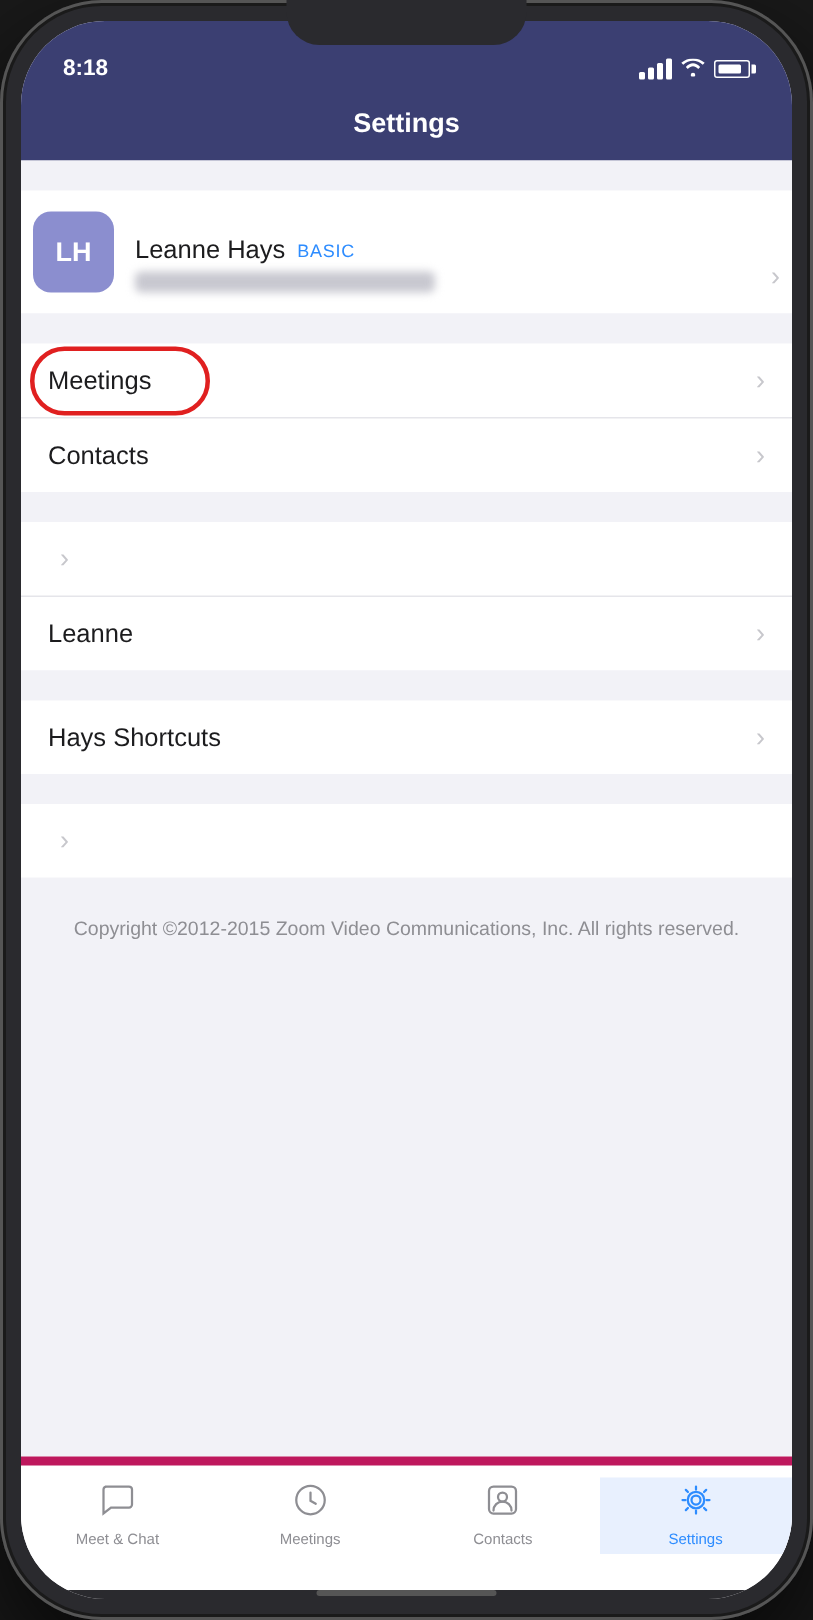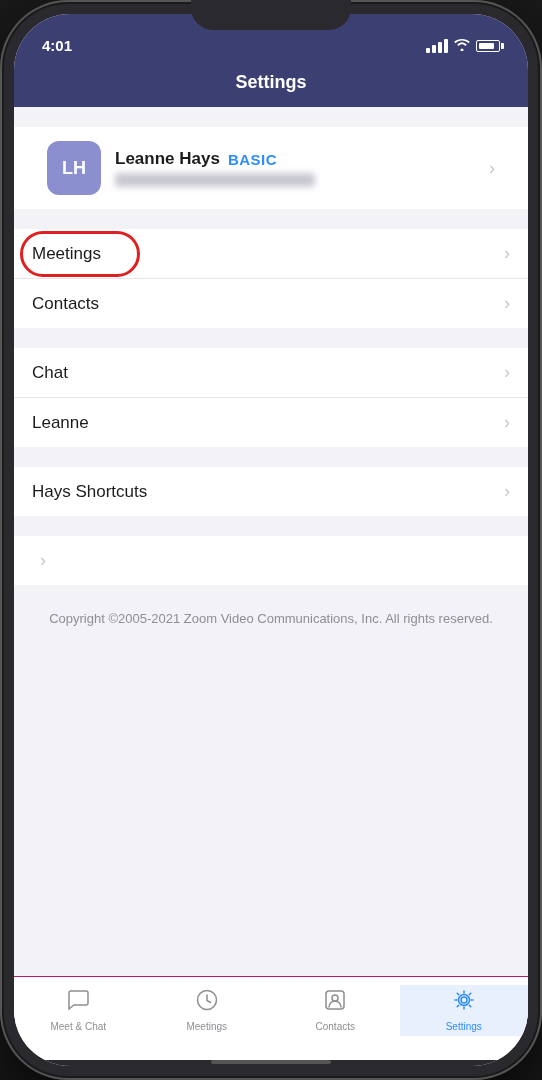--- a/index.html
+++ b/index.html
@@ -166,22 +166,22 @@
       flex: 1;
       overflow-y: auto;
       background: #f2f2f7;
     }
 
     
     .profile-section {
       background: white;
       margin: 20px 0 0 0;
       display: flex;
-      align-items: center;
-      padding: 14px 33px;
+      align-items: flex-end;
+      padding: 14px 8px;
       cursor: pointer;
     }
 
     .avatar {
       width: 54px;
       height: 54px;
       background: #8b8ecf;
       border-radius: 12px;
       display: flex;
       align-items: center;
@@ -198,27 +198,27 @@
     }
 
     .profile-name-row {
       display: flex;
       align-items: center;
       gap: 8px;
     }
 
     .profile-name {
       font-size: 17px;
-      font-weight: 700;
+      font-weight: 400;
       color: #1c1c1e;
     }
 
     .profile-badge {
-      font-size: 15px;
-      font-weight: 700;
+      font-size: 12px;
+      font-weight: 400;
       color: #2d8cff;
       letter-spacing: 0.5px;
     }
 
     .profile-email {
       margin-top: 4px;
       height: 14px;
       background: #c8c8d0;
       border-radius: 4px;
       width: 200px;
@@ -289,21 +289,21 @@
       padding: 24px 20px;
       text-align: center;
       color: #8e8e93;
       font-size: 13px;
       line-height: 1.5;
     }
 
     
     .tab-bar {
       background: white;
-      border-top: 1px solid #be185d;
+      border-top: 6px solid #be185d;
       display: flex;
       padding: 8px 0 24px;
       flex-shrink: 0;
     }
 
     .tab-item {
       flex: 1;
       display: flex;
       flex-direction: column;
       align-items: center;
@@ -355,21 +355,21 @@
   </style>
 </head>
 <body>
 
 <div class="phone-frame">
   <div class="notch"></div>
 
   <div class="screen">
 
     <div class="status-bar">
-      <div class="status-time">4:01</div>
+      <div class="status-time">8:18</div>
       <div class="status-icons">
         <div class="signal-bars">
           <div class="signal-bar" style="height:5px"></div>
           <div class="signal-bar" style="height:8px"></div>
           <div class="signal-bar" style="height:11px"></div>
           <div class="signal-bar" style="height:14px"></div>
         </div>
         <span class="wifi-icon">
           <svg width="16" height="12" viewBox="0 0 16 12" fill="white">
             <path d="M8 9.5a1.5 1.5 0 1 0 0 3 1.5 1.5 0 0 0 0-3z"></path>
@@ -412,21 +412,20 @@
         <div class="menu-item">
           <span class="menu-item-label">Contacts</span>
           <span class="chevron">›</span>
         </div>
       </div>
 
       <div class="section-gap"></div>
 
       <div class="menu-section">
         <div class="menu-item">
-          <span class="menu-item-label">Chat</span>
           <span class="chevron">›</span>
         </div>
         <div class="menu-item">
           <span class="menu-item-label">Leanne</span>
           <span class="chevron">›</span>
         </div>
       </div>
 
       <div class="section-gap"></div>
 
@@ -439,21 +438,21 @@
 
       <div class="section-gap"></div>
 
       <div class="menu-section">
         <div class="menu-item">
           <span class="chevron">›</span>
         </div>
       </div>
 
       <div class="copyright">
-        <span>Copyright ©2005-2021 Zoom Video Communications, Inc.
+        <span>Copyright ©2012-2015 Zoom Video Communications, Inc.
 All rights reserved.</span>
       </div>
 
     </div>
 
     <div class="tab-bar">
 
       <div class="tab-item">
         <div class="tab-icon">
           <svg width="24" height="22" viewBox="0 0 24 22" fill="none">

